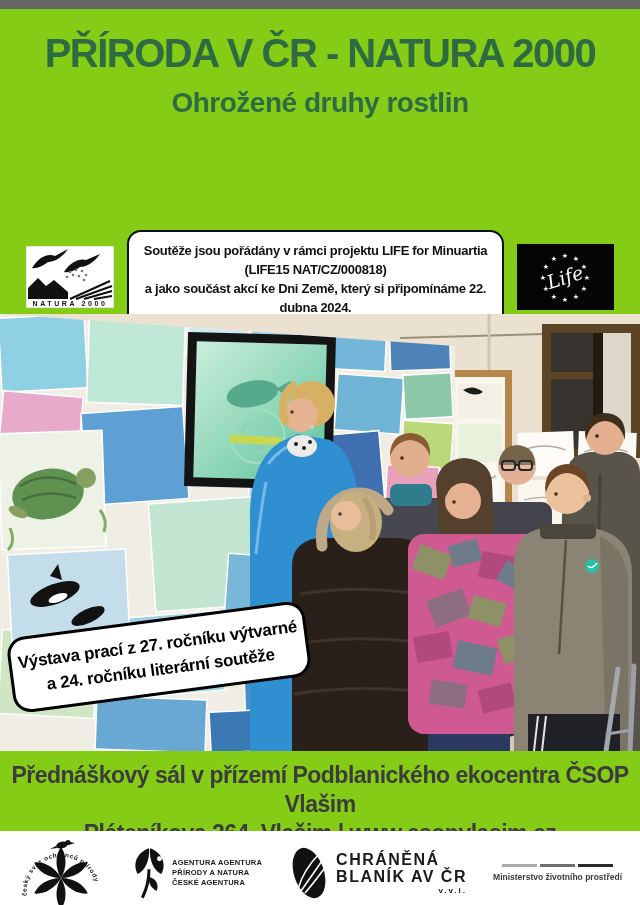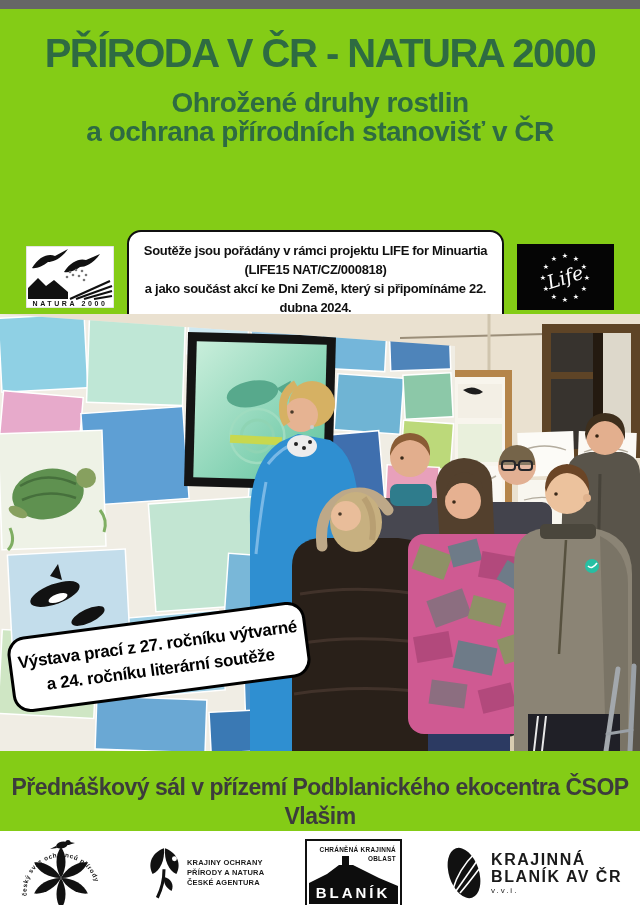--- a/index.html
+++ b/index.html
@@ -43,52 +43,51 @@
     position:absolute; left:9px; top:305px; width:300px;
     transform: rotate(-7.5deg);
     background:#fff; border:3px solid #000; border-radius:18px;
     padding:10px 4px; text-align:center;
     font-weight:bold; font-size:17px; line-height:25px; color:#000;
     letter-spacing:-0.3px;
   }
   
   .venue {
     position:absolute; top:742px; left:0; right:0; height:80px;
-    text-align:center; padding-top:22px;
+    text-align:center; padding-top:10px;
     color:#3C3C3C; font-weight:bold; font-size:23px; line-height:29px;
     letter-spacing:-0.5px;
   }
   
   .logo-strip {
     position:absolute; top:822px; left:0; width:640px; height:83px;
     background:#fff;
     display:flex; align-items:center; justify-content:space-between;
     padding:0 18px;
   }
   .logo-item { display:flex; align-items:center; }
   .aopk-text { font-size:7.5px; font-weight:bold; color:#1a1a1a; line-height:10px; letter-spacing:0.2px; margin-left:4px; }
   .botany-text { margin-left:6px; color:#1a1a1a; }
   .botany-line { font-size:16px; font-weight:bold; letter-spacing:1.5px; line-height:17px; }
-  .botany-suffix { font-size:8px; font-weight:normal; text-align:left; letter-spacing:2px; margin-top:1px; }
+  .botany-suffix { font-size:8px; font-weight:bold; text-align:right; letter-spacing:2px; margin-top:1px; }
   .ministry { display:flex; flex-direction:column; align-items:center; }
   .ministry-bars { display:flex; gap:3px; margin-bottom:5px; }
   .bar { width:35px; height:3px; }
   .bar1 { background:#ababab; } .bar2 { background:#6e6e6e; } .bar3 { background:#2b2b2b; }
   .ministry-label { font-size:8.5px; font-weight:bold; color:#3a3a3a; }
 </style>
 </head>
 <body>
 
 <div class="poster">
 
   <div class="hdr">
     <div class="title">PŘÍRODA V ČR - NATURA 2000</div>
     <div class="subtitle">
       <div>Ohrožené druhy rostlin</div>
-      <div>a ochrana přírodních stanovišť v ČR</div>
     </div>
   </div>
 
   <div class="org-row">
     <div class="natura-box">
       <svg width="88" height="62" viewBox="0 0 88 62">
         <rect x="0" y="0" width="88" height="62" fill="#ffffff" stroke="#cccccc" stroke-width="1"></rect>
         <g fill="#111111">
           <path d="M6,22 C13,10 23,7 29,10 L42,3 C35,13 27,16 22,16 C17,20 10,23 6,22 Z"></path>
           <path d="M38,26 C45,15 54,12 60,14 L74,8 C67,18 59,21 54,21 C49,25 42,27 38,26 Z"></path>
@@ -429,48 +428,46 @@
 
     <div class="logo-item">
       <svg width="38" height="60" viewBox="0 0 40 60">
         <path d="M20,4 C8,8 2,20 8,31 C16,28 21,16 20,4 Z" fill="#111111"></path>
         <path d="M21,4 C33,8 39,20 33,31 C25,28 20,16 21,4 Z" fill="#111111"></path>
         <circle cx="31" cy="15" r="2.6" fill="#ffffff"></circle>
         <path d="M20,26 C20,38 18,46 13,56" stroke="#111111" stroke-width="3.2" fill="none"></path>
         <path d="M20,34 C27,36 31,42 28,49 C22,46 19,40 20,34 Z" fill="#111111"></path>
       </svg>
       <div class="aopk-text">
-        <div>KRAJINY OCHRANY</div>
+        <div>AGENTURA AGENTURA</div>
         <div>PŘÍRODY A NATURA</div>
         <div>ČESKÉ AGENTURA</div>
       </div>
     </div>
 
-    <div class="logo-item">
-      <svg width="97" height="68" viewBox="0 0 97 68">
-        <rect x="1" y="1" width="95" height="66" fill="#ffffff" stroke="#111111" stroke-width="2"></rect>
-        <text x="91" y="13" text-anchor="end" font-size="6.4" font-weight="bold" fill="#111111" letter-spacing="0.3">CHRÁNĚNÁ KRAJINNÁ</text>
-        <text x="91" y="22" text-anchor="end" font-size="6.4" font-weight="bold" fill="#111111" letter-spacing="0.3">OBLAST</text>
-        <rect x="37" y="17" width="7" height="10" fill="#0d0d0d"></rect>
-        <path d="M4,44 L22,35 L34,26 L48,26 L58,31 L74,39 L93,47 L93,65 L4,65 Z" fill="#0d0d0d"></path>
-        <text x="48" y="59" text-anchor="middle" font-size="15" font-weight="bold" fill="#ffffff" letter-spacing="3">BLANÍK</text>
-      </svg>
-    </div>
 
     <div class="logo-item">
       <svg width="42" height="60" viewBox="0 0 42 60">
         <ellipse cx="21" cy="30" rx="15" ry="26" fill="#111111" transform="rotate(-18 21 30)"></ellipse>
         <g stroke="#ffffff" stroke-width="1.6" fill="none">
           <path d="M10,46 C14,32 22,20 32,10"></path>
           <path d="M13,48 C20,38 27,28 34,18"></path>
           <path d="M17,50 C24,42 30,34 36,26"></path>
         </g>
       </svg>
       <div class="botany-text">
-        <div class="botany-line">KRAJINNÁ</div>
+        <div class="botany-line">CHRÁNĚNÁ</div>
         <div class="botany-line">BLANÍK AV ČR</div>
         <div class="botany-suffix">v.v.i.</div>
       </div>
     </div>
 
+    <div class="ministry">
+      <div class="ministry-bars">
+        <div class="bar bar1"></div>
+          <div class="bar bar2"></div>
+          <div class="bar bar3"></div>
+      </div>
+      <div class="ministry-label">Ministerstvo životního prostředí</div>
+    </div>
 
   </div>
 </div>
 
 </body></html>

